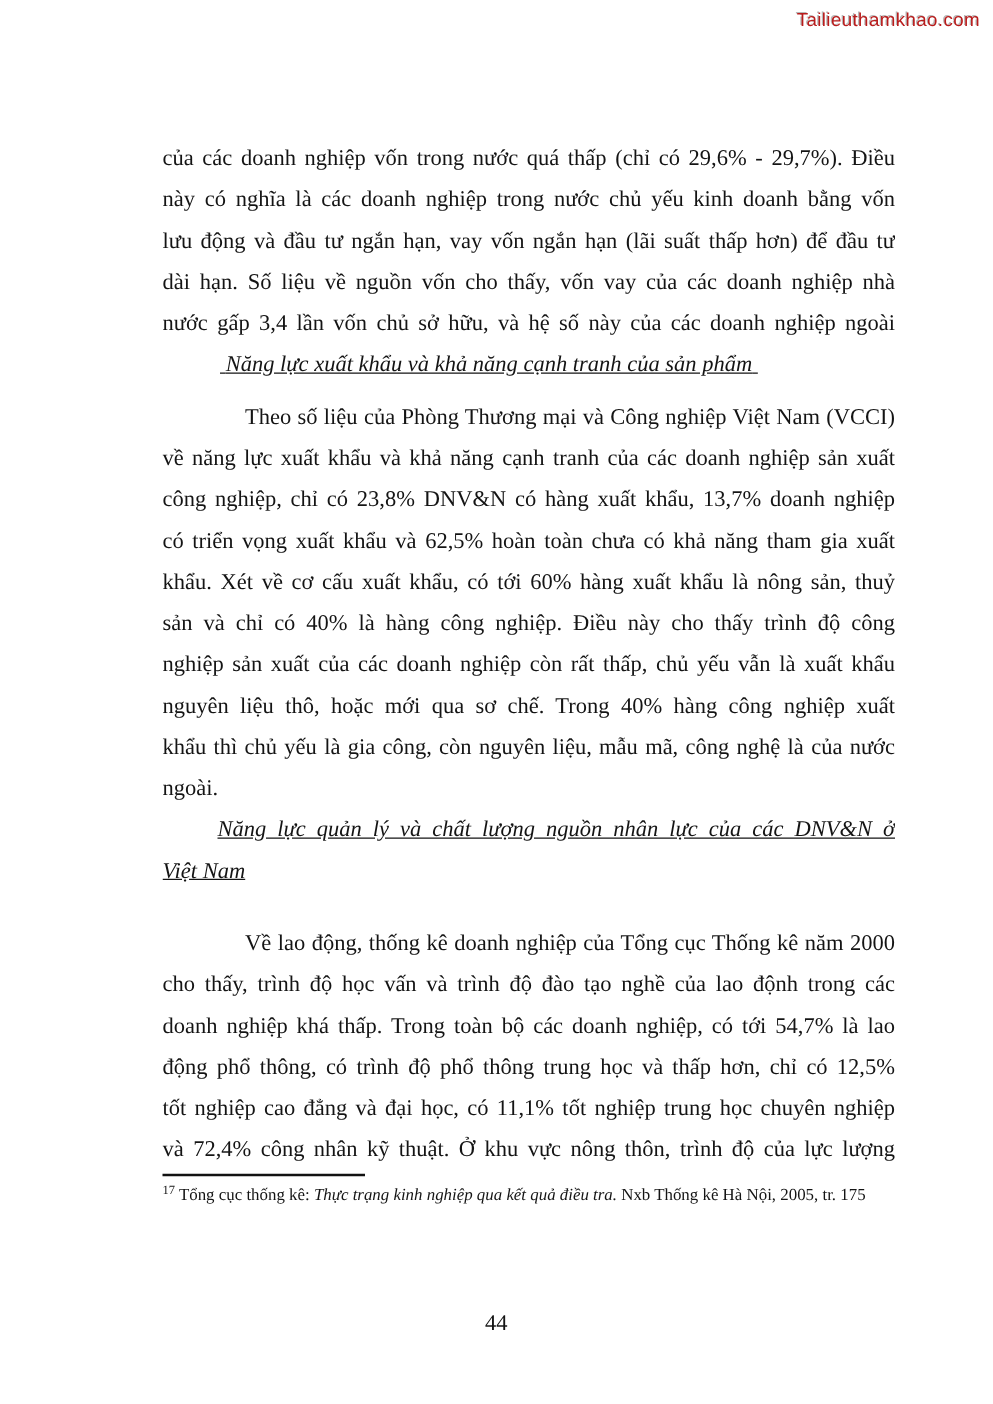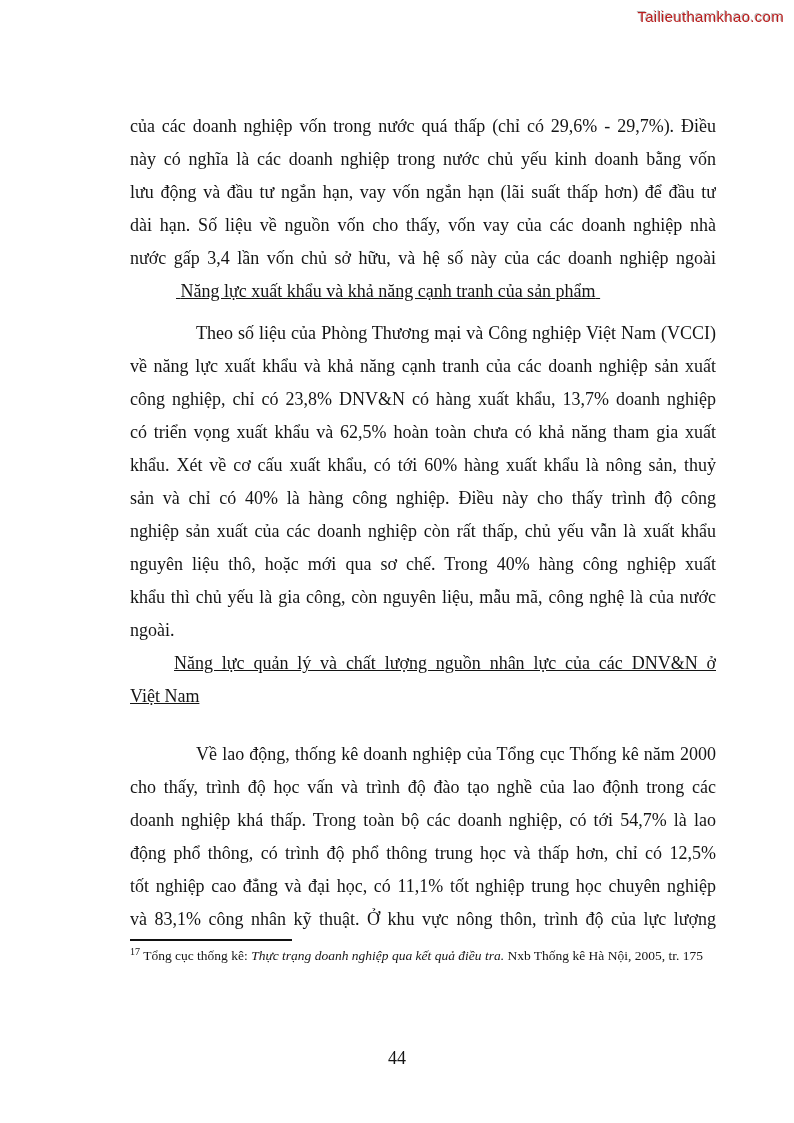--- a/index.html
+++ b/index.html
@@ -29,21 +29,21 @@
     text-align: justify;
     text-align-last: justify;
   }
   .line.last { text-align-last: left; }
   .para.indent .line:first-child { text-indent: 66px; }
   sup.fnref {
     font-size: 11px;
     vertical-align: 7px;
     line-height: 0;
   }
-  .heading { }
+  .heading { font-style: italic; }
   .heading .u { text-decoration: underline; }
   .heading .u.pad::before, .heading .u.pad::after { content: "\00a0"; }
   .h1 { padding-left: 46px; margin-bottom: 9px; text-align: left; text-align-last: left; }
   .h2 { margin-bottom: 25px; }
   .h2 .hline1 { text-indent: 44px; }
   .h2 .hlast { text-align-last: left; }
   .footnote { margin-top: 3px; }
   .fn-rule {
     width: 162px;
     border-top: 2px solid #111111;
@@ -101,23 +101,23 @@
     <div class="line hline1"><span class="u">Năng lực quản lý và chất lượng nguồn nhân lực của các DNV&amp;N ở</span></div>
     <div class="line hlast"><span class="u">Việt Nam</span></div>
   </div>
 
   <div class="para indent">
       <div class="line">Về lao động, thống kê doanh nghiệp của Tổng cục Thống kê năm 2000</div>
       <div class="line">cho thấy, trình độ học vấn và trình độ đào tạo nghề của lao độnh trong các</div>
       <div class="line">doanh nghiệp khá thấp. Trong toàn bộ các doanh nghiệp, có tới 54,7% là lao</div>
       <div class="line">động phổ thông, có trình độ phổ thông trung học và thấp hơn, chỉ có 12,5%</div>
       <div class="line">tốt nghiệp cao đẳng và đại học, có 11,1% tốt nghiệp trung học chuyên nghiệp</div>
-      <div class="line">và 83,1% công nhân kỹ thuật. Ở khu vực nông thôn, trình độ của lực lượng</div>
+      <div class="line">và 72,4% công nhân kỹ thuật. Ở khu vực nông thôn, trình độ của lực lượng</div>
     </div>
 
   <div class="footnote">
     <div class="fn-rule"></div>
-    <div class="fn-text"><sup>17</sup> <span>Tổng cục thống kê: </span><i>Thực trạng doanh nghiệp qua kết quả điều tra.</i><span> Nxb Thống kê Hà Nội, 2005, tr. 175</span></div>
+    <div class="fn-text"><sup>17</sup> <span>Tổng cục thống kê: </span><i>Thực trạng kinh nghiệp qua kết quả điều tra.</i><span> Nxb Thống kê Hà Nội, 2005, tr. 175</span></div>
   </div>
 
 </div>
 
 <div class="page-number">44</div>
 
 </body></html>

